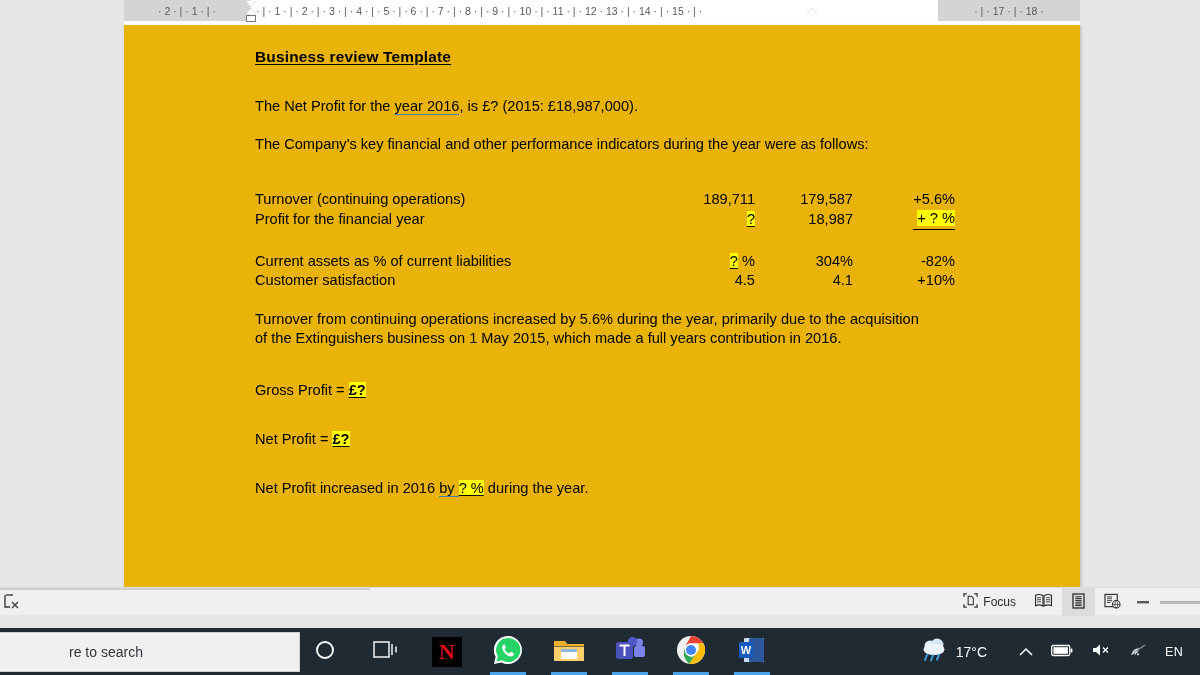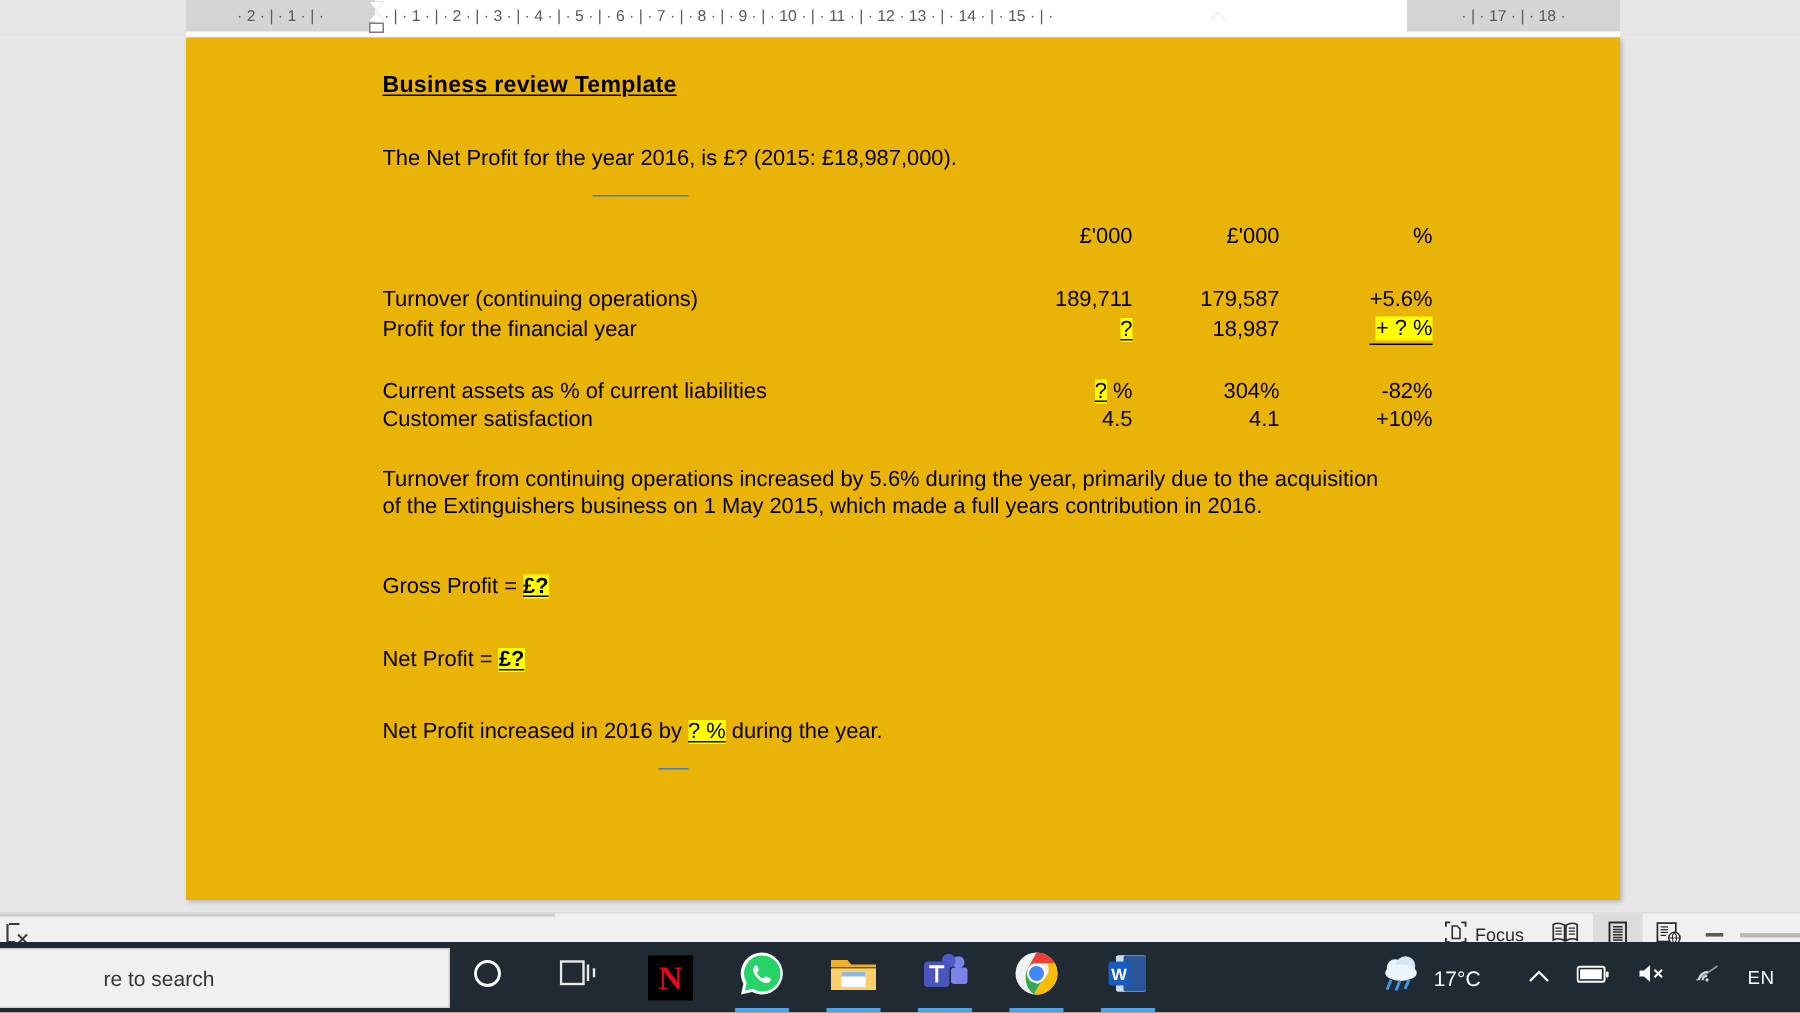--- a/index.html
+++ b/index.html
@@ -77,37 +77,37 @@
   .p { margin-top: 0; }
   .spacer-20 { height: 20px; }
   .spacer-14 { height: 14px; }
   .spacer-30 { height: 30px; }
   .spacer-34 { height: 34px; }
 
   .hl { background: #FFFF00; }
   .ul { text-decoration: underline; text-underline-offset: 1.5px; }
   .spell {
     border-bottom: 1.6px solid #4a7ebb;
-    padding-bottom: 16px;
+    padding-bottom: 0px;
   }
 
   
   table.fin { border-collapse: collapse; width: 700px; }
   table.fin td { padding: 0; font-size: 14.6px; line-height: 1.32; vertical-align: bottom; }
   td.lbl { text-align: left; width: 400px; }
   td.c1 { text-align: right; width: 100px; padding-right: 0px; }
   td.c2 { text-align: right; width: 98px; }
   td.c3 { text-align: right; width: 102px; }
   tr.gap td { height: 22px; }
 
   .changewrap { display:inline-block; border-bottom:1.5px solid #000; }
 
   
   .statusbar {
-    position: absolute; left: 0; top: 608px; width: 1200px; height: 28px;
+    position: absolute; left: 0; top: 587px; width: 1200px; height: 28px;
     background: #f0f0f0;
     border-top: 1px solid #dcdcdc;
     display: flex; align-items: center;
     font-size: 12px; color: #2b2b2b;
   }
   .sb-left { position:absolute; left:0px; top:0px; width:1200px; height:28px; }
   .sb-topline { position:absolute; left:0; top:0; width:370px; height:2px; background:#cfcfcf;}
   .sb-cursor { position:absolute; left:3px; top:5px; width:20px; height:18px; }
   .sb-right {
     position: absolute; right: 0px; top: 0px; height: 28px;
@@ -179,31 +179,26 @@
       <div class="doc-body">
 
         <div class="doc-title">Business review Template</div>
 
         <div class="spacer-30"></div>
 
         <div class="p"><span>The Net Profit for the </span><span class="spell">year 2016</span><span>, is £? (2015: £18,987,000).</span></div>
 
         <div class="spacer-20"></div>
 
+        <div class="p">The Company's key financial and other performance indicators during the year were as follows:</div>
 
         <div class="spacer-14"></div>
 
         <table class="fin">
           <tbody>
-          <tr>
-            <td class="lbl"></td>
-            <td class="c1">£'000</td>
-            <td class="c2">£'000</td>
-            <td class="c3">%</td>
-          </tr>
           <tr class="gap">
                 <td colspan="4"></td>
               </tr>
 
           <tr>
             <td class="lbl">Turnover (continuing operations)</td>
             <td class="c1">189,711</td>
             <td class="c2">179,587</td>
             <td class="c3">+5.6%</td>
           </tr>

